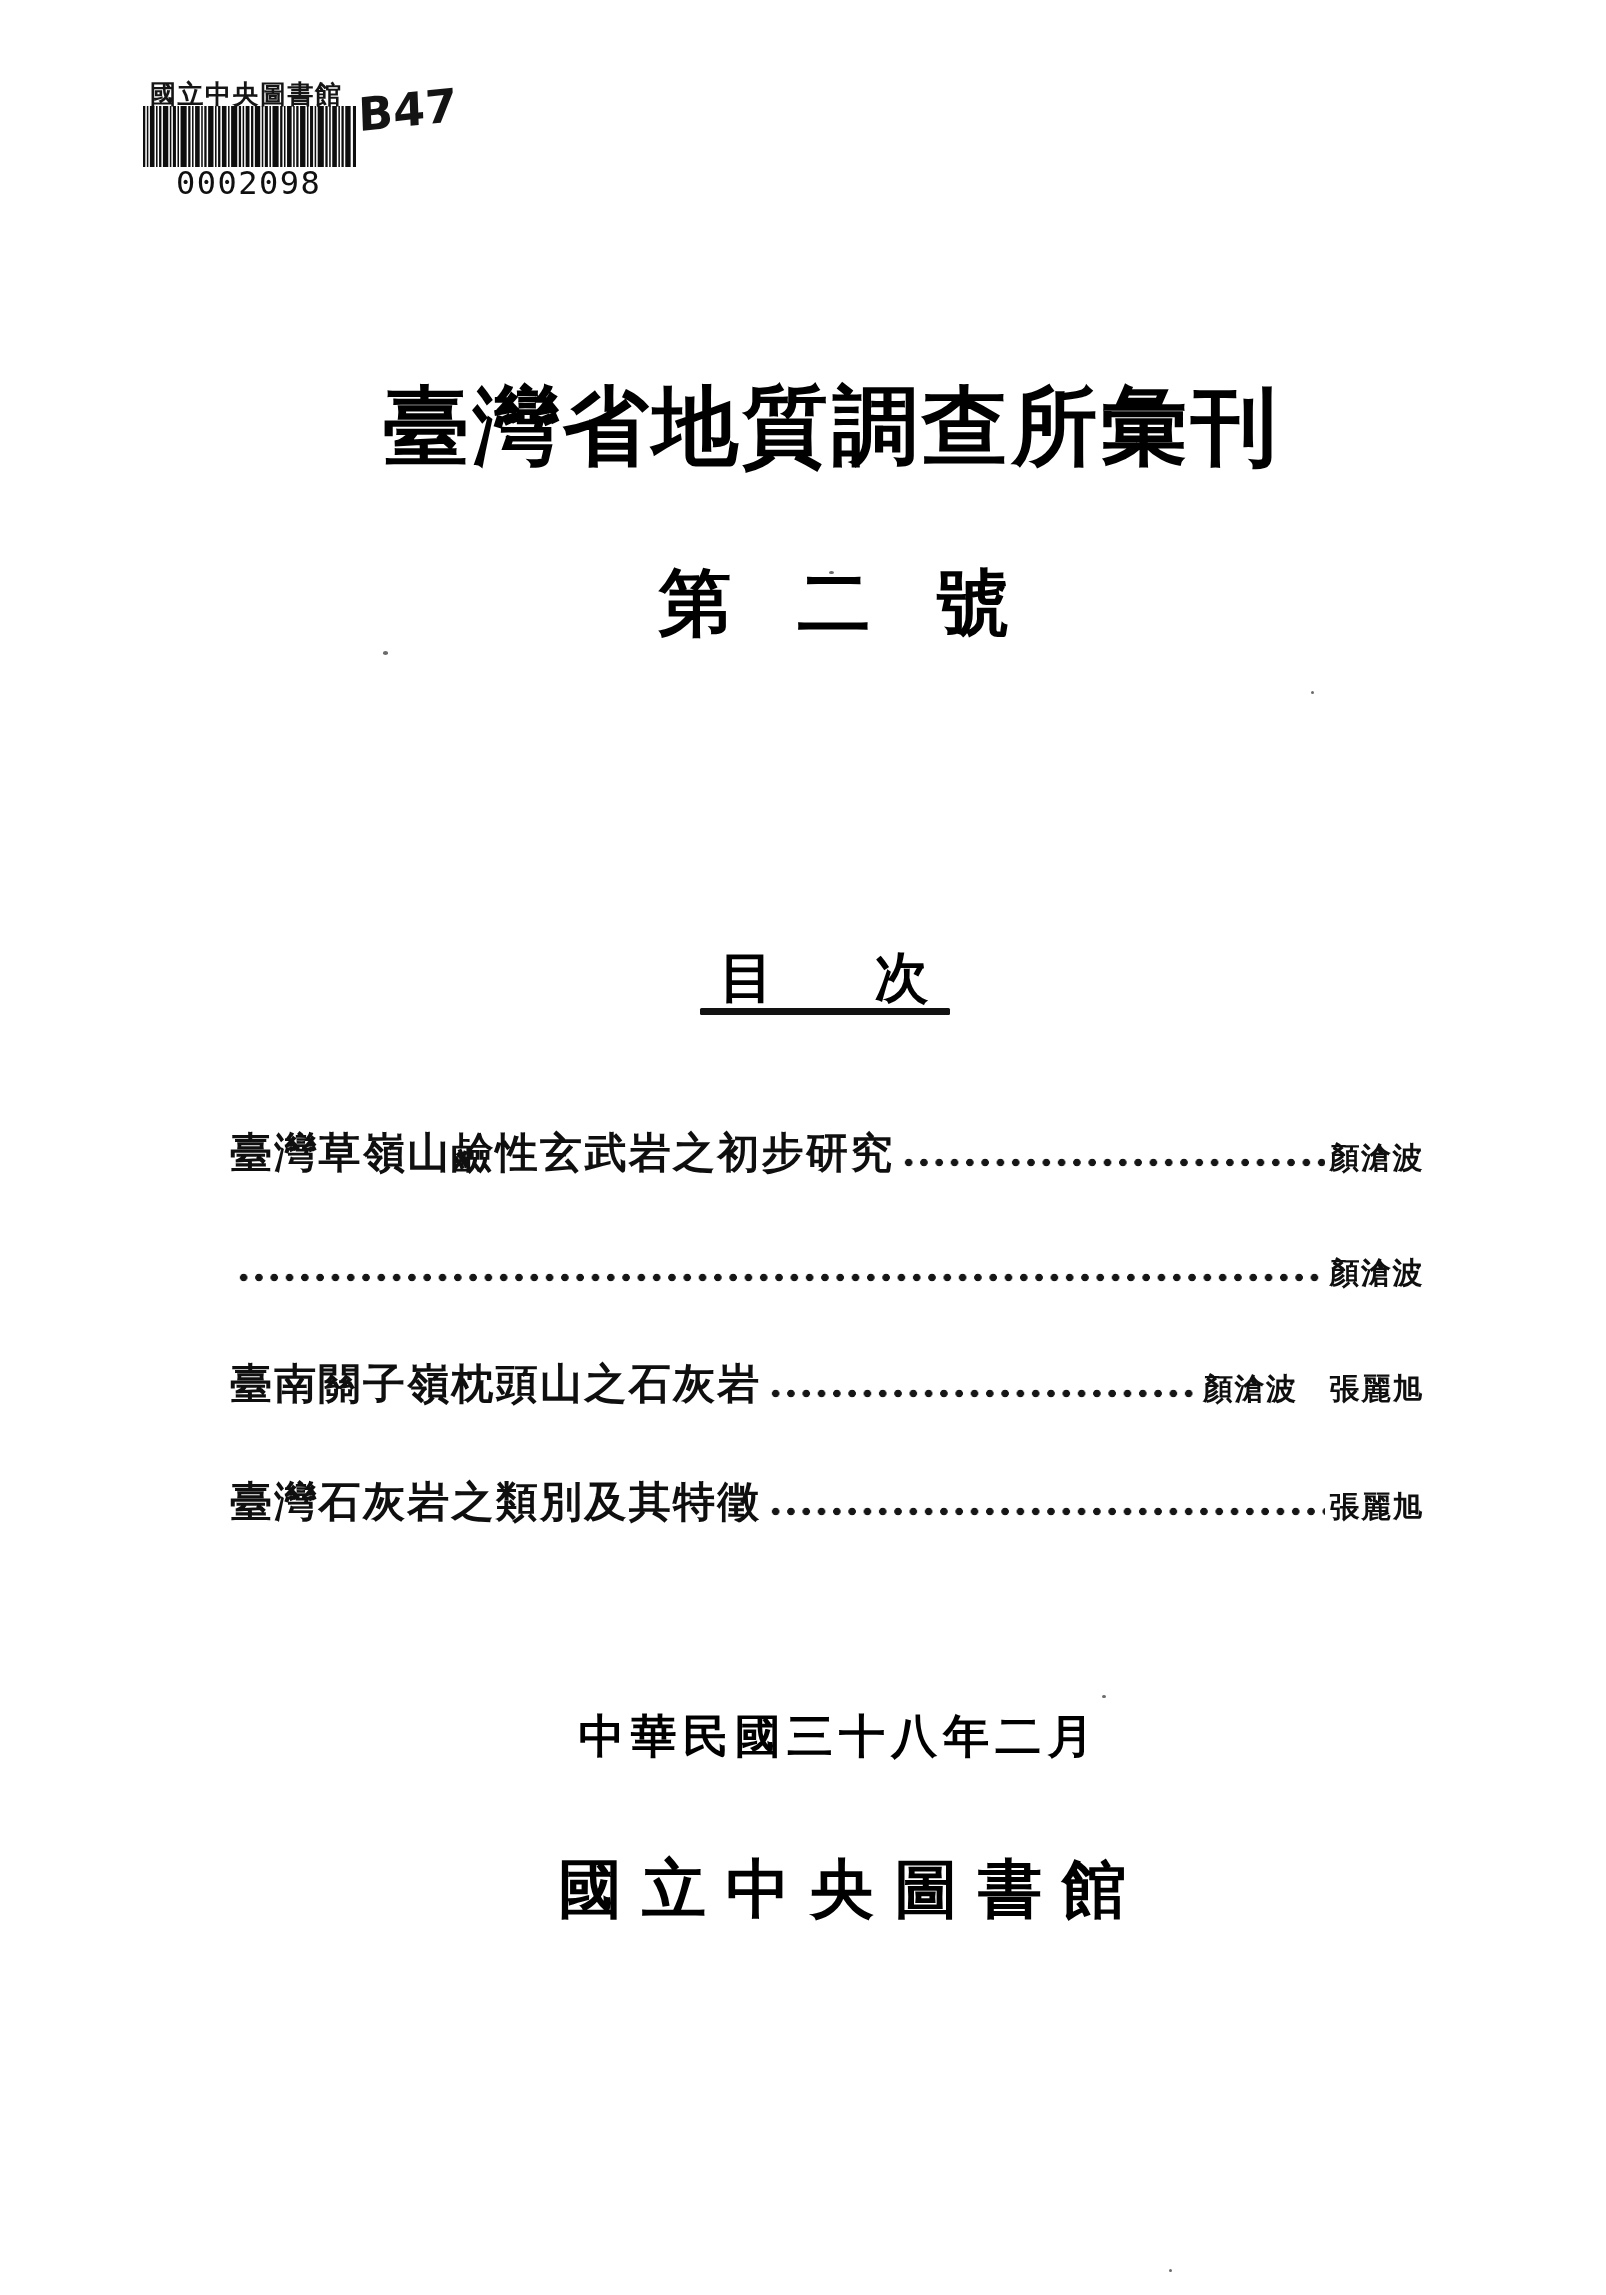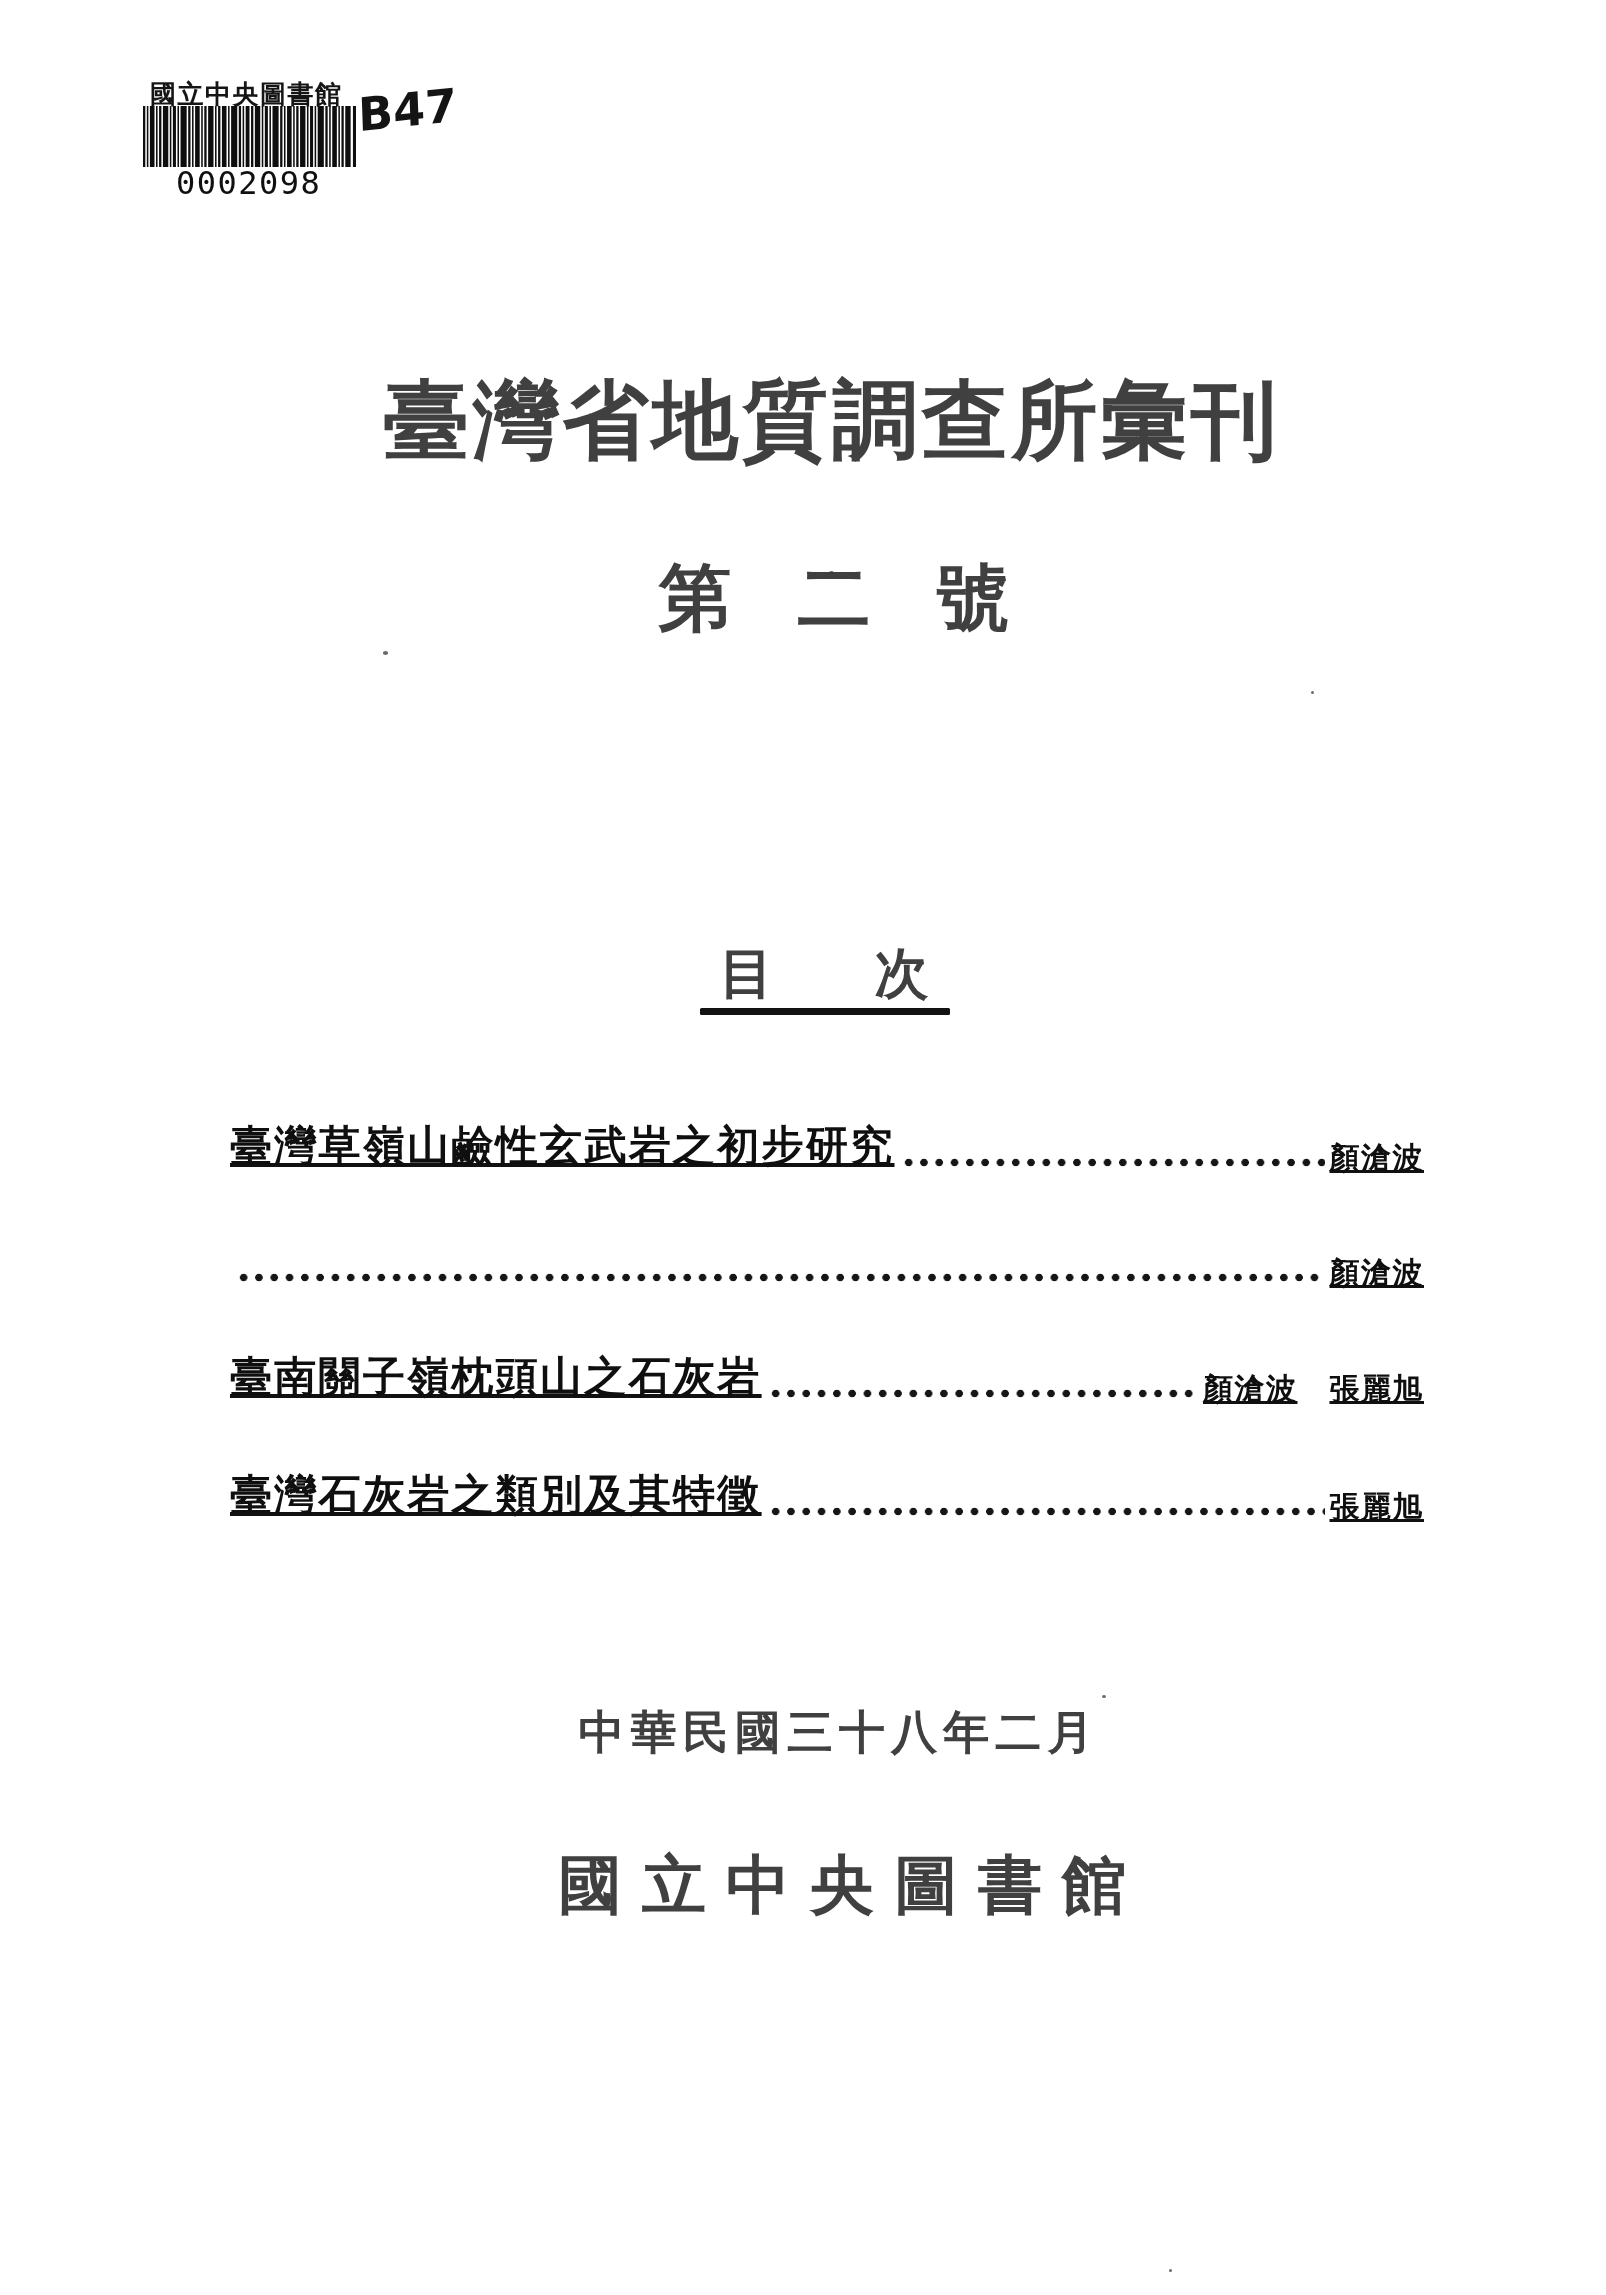--- a/index.html
+++ b/index.html
@@ -24,21 +24,21 @@
     font-size:32px;letter-spacing:1.5px;color:#101010;white-space:nowrap;
   }
   .handwritten{
     position:absolute;left:358px;top:83px;
     font-family:"DejaVu Sans","Liberation Sans",sans-serif;
     font-size:46px;font-weight:700;color:#141414;
     transform:rotate(-6deg) skewX(-4deg);
     white-space:nowrap;
   }
   
-  .cline{position:absolute;transform:translateX(-50%);white-space:nowrap;font-weight:700;color:#404040;font-family:Liberation Mono, monospace;}
+  .cline{position:absolute;transform:translateX(-50%);white-space:nowrap;font-weight:700;color:#000000;}
   .journal-title{
     left:830px;top:376px;
     font-size:86px;letter-spacing:3.8px;padding-left:3.8px;
     line-height:1.2;
   }
   .issue-number{
     left:834px;top:560px;
     font-size:73px;letter-spacing:66px;padding-left:66px;
     line-height:1.2;
   }
@@ -47,21 +47,21 @@
     font-size:54px;letter-spacing:101px;padding-left:101px;
     line-height:1.2;
   }
   .toc-underline{
     position:absolute;left:700px;top:1008px;width:250px;height:6.9px;
     background:#121212;border-radius:1.5px;
   }
   
   .toc-row{
     position:absolute;left:230px;width:1194px;height:49px;
-    display:flex;text-decoration:underline;
+    display:flex;align-items:flex-end;
   }
   .toc-title{
     font-size:42px;font-weight:700;line-height:1.0;
     letter-spacing:2.3px;white-space:nowrap;color:#0f0f0f;
   }
   .leader{
     flex:1;height:10.7px;align-self:flex-end;margin:0 4.6px 6.1px 6.1px;
     background-image:radial-gradient(circle,#161616 3.4px,transparent 4px);
     background-size:15.3px 10.7px;background-position:0 50%;background-repeat:repeat-x;
   }

